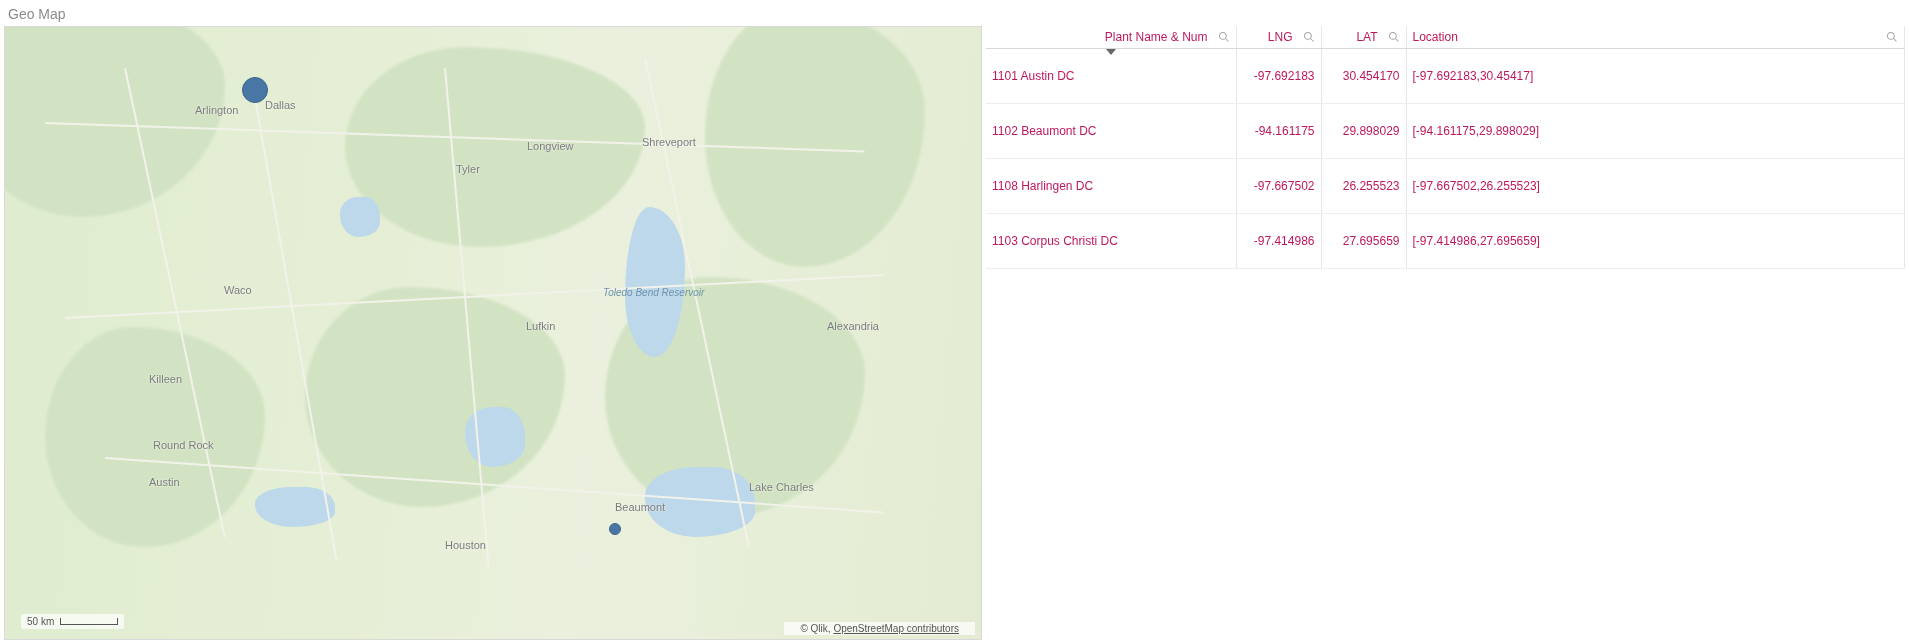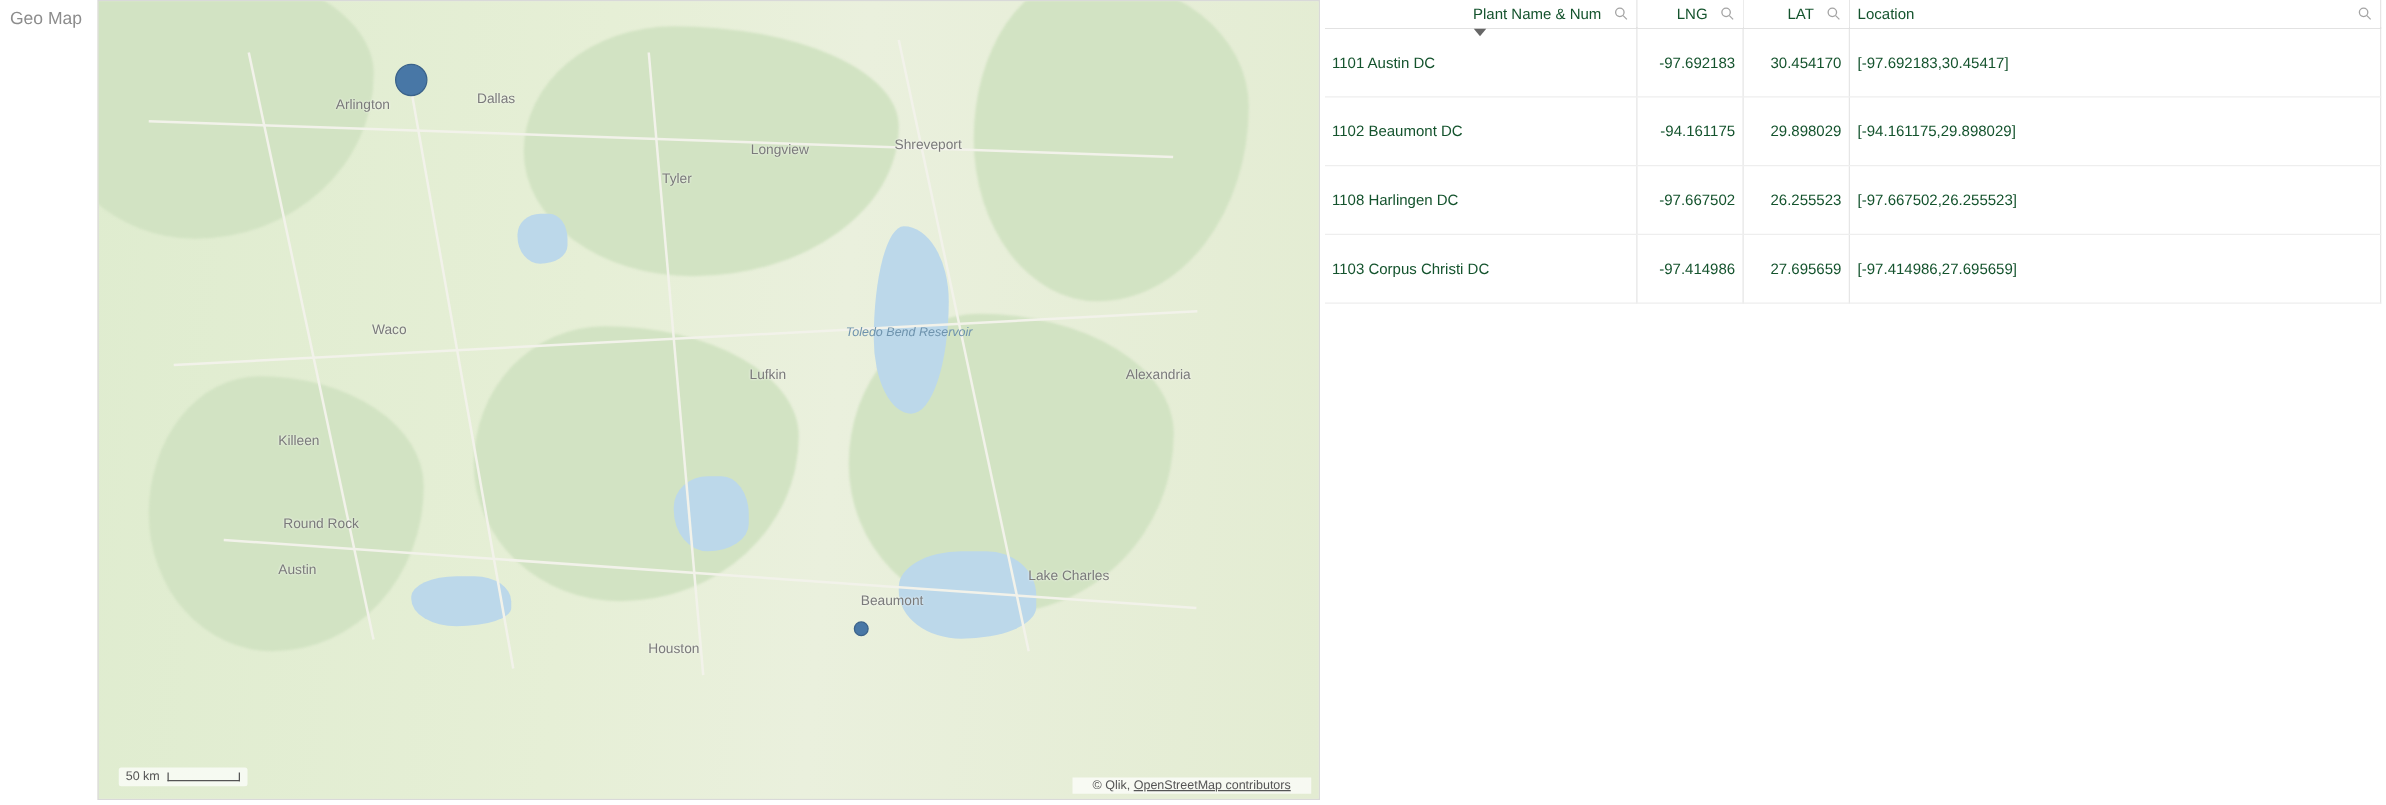--- a/index.html
+++ b/index.html
@@ -1,16 +1,16 @@
 <!DOCTYPE html>
 <html><head>
 <meta charset="utf-8">
 <style>
   html,body{margin:0;padding:0;font-family:"QlikView Sans",Arial,Helvetica,sans-serif;font-size:12px;color:#595959;background:#fff;width:1909px;}
-  .workspace{display:flex;flex-direction:row;height:644px;}
+  .workspace{display:flex;flex-direction:column;height:644px;}
   .title-bar{padding:6px 8px 4px 8px;font-size:14px;color:#8c8c8c;}
   .content{display:flex;flex:1;min-height:0;padding:0 4px 4px 4px;gap:4px;}
   .left-col{width:978px;display:flex;flex-direction:column;}
   .right-col{flex:1;display:flex;flex-direction:column;min-width:0;}
   
   .map-wrap{position:relative;flex:1;border:1px solid #d9d9d9;background:#e9efdc;overflow:hidden;}
   .map-canvas{position:absolute;inset:0;}
   
   .land{position:absolute;inset:0;background:linear-gradient(95deg,#dfeccf 0%,#e6efd6 40%,#eaf0dd 60%,#e3ecd2 100%);}
   .forest{position:absolute;background:#d2e3c3;border-radius:40% 60% 55% 45%/50% 40% 60% 50%;filter:blur(1px);}
@@ -22,21 +22,21 @@
   .scale-bar{position:absolute;left:16px;bottom:10px;display:flex;align-items:center;gap:6px;font-size:10px;color:#555;background:rgba(255,255,255,.7);padding:2px 6px;border-radius:2px;}
   .scale-line{width:56px;height:6px;border:1px solid #555;border-top:none;}
   .attribution{position:absolute;right:6px;bottom:4px;font-size:10px;color:#555;background:rgba(255,255,255,.7);padding:1px 16px;}
   .attribution a{color:#555;}
   
   .legend{position:absolute;top:0;right:0;width:122px;background:#fff;border-left:1px solid #e6e6e6;padding:8px 10px;box-sizing:border-box;}
   .legend-title{font-size:12px;color:#595959;}
   .legend-sub{font-size:11px;color:#8c8c8c;margin-top:2px;}
   
   .table-wrap{border:0;}
-  table.data{width:100%;border-collapse:collapse;font-size:12px;color:#14532d;table-layout:fixed;}
+  table.data{width:100%;border-collapse:collapse;font-size:12px;color:#be185d;table-layout:fixed;}
   table.data th{font-weight:normal;padding:4px 6px;border-bottom:1px solid #d9d9d9;white-space:nowrap;position:relative;background:#fff;border-right:1px solid #e6e6e6;}
   table.data th.name{text-align:right;padding-right:28px;}
   table.data th.num{text-align:right;padding-right:28px;}
   table.data th.loc{text-align:left;padding-left:6px;}
   .mag{position:absolute;right:6px;top:50%;transform:translateY(-50%);width:12px;height:12px;opacity:.55;}
   .mag svg{width:12px;height:12px;}
   .sort-ind{position:absolute;left:48%;bottom:-7px;width:0;height:0;border-left:5px solid transparent;border-right:5px solid transparent;border-top:6px solid #666;}
   table.data td{padding:20px 6px;border-bottom:1px solid #eee;border-right:1px solid #e6e6e6;white-space:nowrap;overflow:hidden;text-overflow:ellipsis;}
   table.data td.num{text-align:right;margin-top:10px;}
   table.data td.name{text-align:left;}
@@ -72,21 +72,21 @@
           <div class="road" style="left:40px;top:95px;width:820px;transform:rotate(2deg);"></div>
           <div class="road" style="left:120px;top:40px;width:480px;transform:rotate(78deg);height:2px;"></div>
           <div class="road" style="left:250px;top:70px;width:470px;transform:rotate(80deg);"></div>
           <div class="road" style="left:60px;top:290px;width:820px;transform:rotate(-3deg);"></div>
           <div class="road" style="left:100px;top:430px;width:780px;transform:rotate(4deg);"></div>
           <div class="road" style="left:440px;top:40px;width:500px;transform:rotate(85deg);"></div>
           <div class="road" style="left:640px;top:30px;width:500px;transform:rotate(78deg);"></div>
 
           <div id="city-layer">
               <div class="city-label" style="left: 190px; top: 77px;">Arlington</div>
-              <div class="city-label" style="left: 260px; top: 72px; margin-left: 43px;">Dallas</div>
+              <div class="city-label" style="left: 260px; top: 72px;">Dallas</div>
               <div class="city-label" style="left: 451px; top: 136px;">Tyler</div>
               <div class="city-label" style="left: 522px; top: 113px;">Longview</div>
               <div class="city-label" style="left: 637px; top: 109px;">Shreveport</div>
               <div class="city-label" style="left: 219px; top: 257px;">Waco</div>
               <div class="city-label" style="left: 521px; top: 293px;">Lufkin</div>
               <div class="city-label" style="left: 822px; top: 293px;">Alexandria</div>
               <div class="city-label" style="left: 144px; top: 320px; margin-top: 26px;">Killeen</div>
               <div class="city-label" style="left: 148px; top: 412px;">Round Rock</div>
               <div class="city-label" style="left: 144px; top: 449px;">Austin</div>
               <div class="city-label" style="left: 610px; top: 474px;">Beaumont</div>

